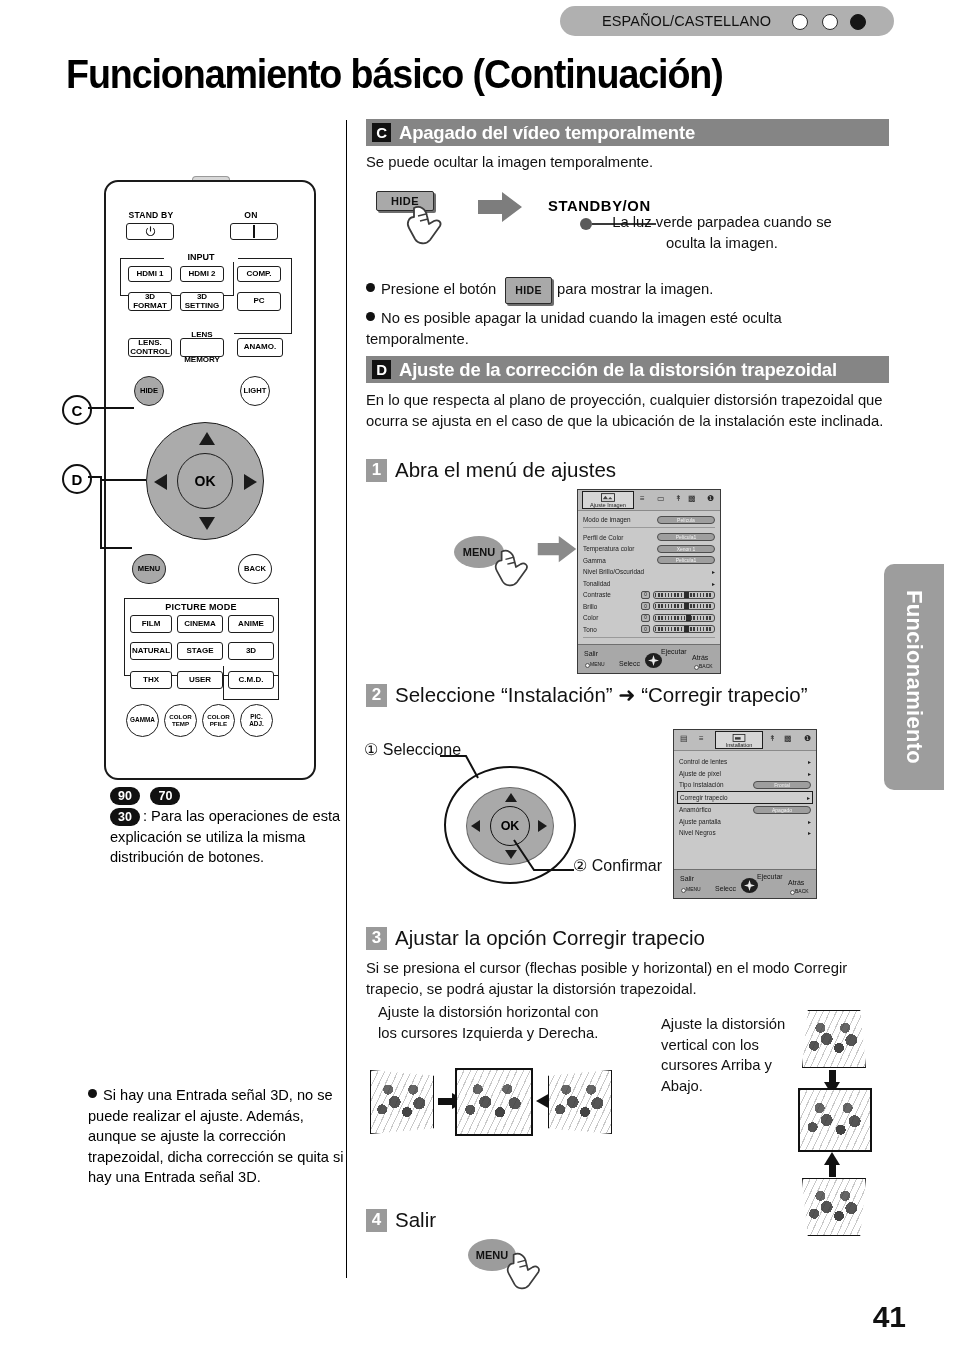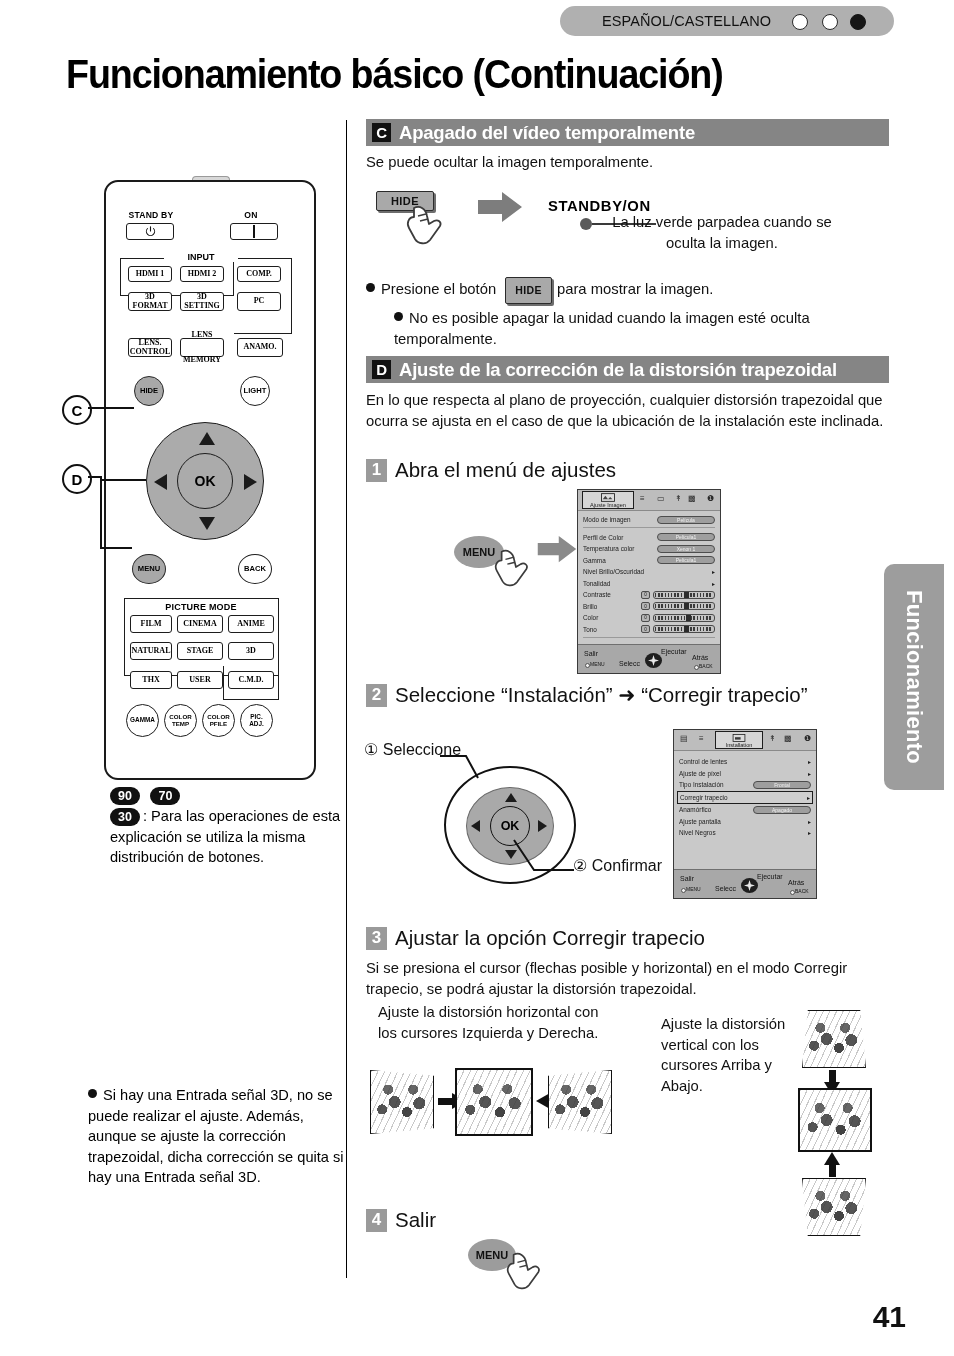--- a/index.html
+++ b/index.html
@@ -55,21 +55,21 @@
     position:absolute;left:104px;top:180px;width:212px;height:600px;
     border:2px solid #1a1a1a;border-radius:14px;background:#fff;box-sizing:border-box;
   }
   .remote-nub{position:absolute;left:192px;top:176px;width:36px;height:8px;background:#d8d8d8;border:1px solid #9a9a9a;border-bottom:none;border-radius:4px 4px 0 0;}
   .remote-foot{position:absolute;left:180px;top:770px;width:60px;height:6px;background:#d9d9d9;}
 
   .lbl{position:absolute;font-size:8.6px;font-weight:bold;letter-spacing:.2px;text-align:center;}
   .btn-rect{
     position:absolute;border:1.3px solid #1d1d1d;border-radius:3px;background:#fff;
     font-size:8px;font-weight:bold;display:flex;align-items:center;justify-content:center;
-    text-align:center;line-height:1.05;box-sizing:border-box;font-family:Liberation Serif, serif;
+    text-align:center;line-height:1.05;box-sizing:border-box;
   }
   .btn-circ{
     position:absolute;border:1.3px solid #1d1d1d;border-radius:50%;background:#fff;
     font-size:7.6px;font-weight:bold;display:flex;align-items:center;justify-content:center;
     text-align:center;line-height:1.02;box-sizing:border-box;
   }
   .btn-circ.grey{background:#a8a8a8;border-color:#2a2a2a;}
   .grp-box{position:absolute;border:1.3px solid #1d1d1d;box-sizing:border-box;}
   .grp-label{
     position:absolute;background:#fff;font-size:9px;font-weight:bold;
@@ -363,21 +363,21 @@
   <div style="position:absolute;left:548px;top:198px;font-size:14.8px;font-weight:bold;letter-spacing:.6px;">STANDBY/ON</div>
   <div style="position:absolute;left:580px;top:218px;width:12px;height:12px;border-radius:50%;background:#5a5a5a;"></div>
   <div style="position:absolute;left:592px;top:223px;width:64px;height:2px;background:#3a3a3a;"></div>
   <div class="para" style="left:612px;top:212px;width:220px;text-align:center;">La luz verde parpadea cuando se oculta la imagen.</div>
 
   <div class="para" style="left:366px;top:277px;width:520px;">
     <span class="bullet"></span><span>Presione el botón</span>
     <span class="keycap" style="margin:0 5px;">HIDE</span><span>para mostrar la imagen.</span>
   </div>
 
-  <div class="para" style="left:366px;top:308px;width:515px;margin-left:28px;">
+  <div class="para" style="left:366px;top:308px;width:515px;">
     <span class="bullet"></span><span>No es posible apagar la unidad cuando la imagen esté oculta temporalmente.</span>
   </div>
 
   <div class="sec-head" style="left:366px;top:356px;width:523px;">
     <span class="tag">D</span>
     <span>Ajuste de la corrección de la distorsión trapezoidal</span>
   </div>
   <div class="para" style="left:366px;top:390px;width:518px;">En lo que respecta al plano de proyección, cualquier distorsión trapezoidal que ocurra se ajusta en el caso de que la ubicación de la instalación este inclinada.</div>
 
   <div class="step" style="left:366px;top:458px;">

